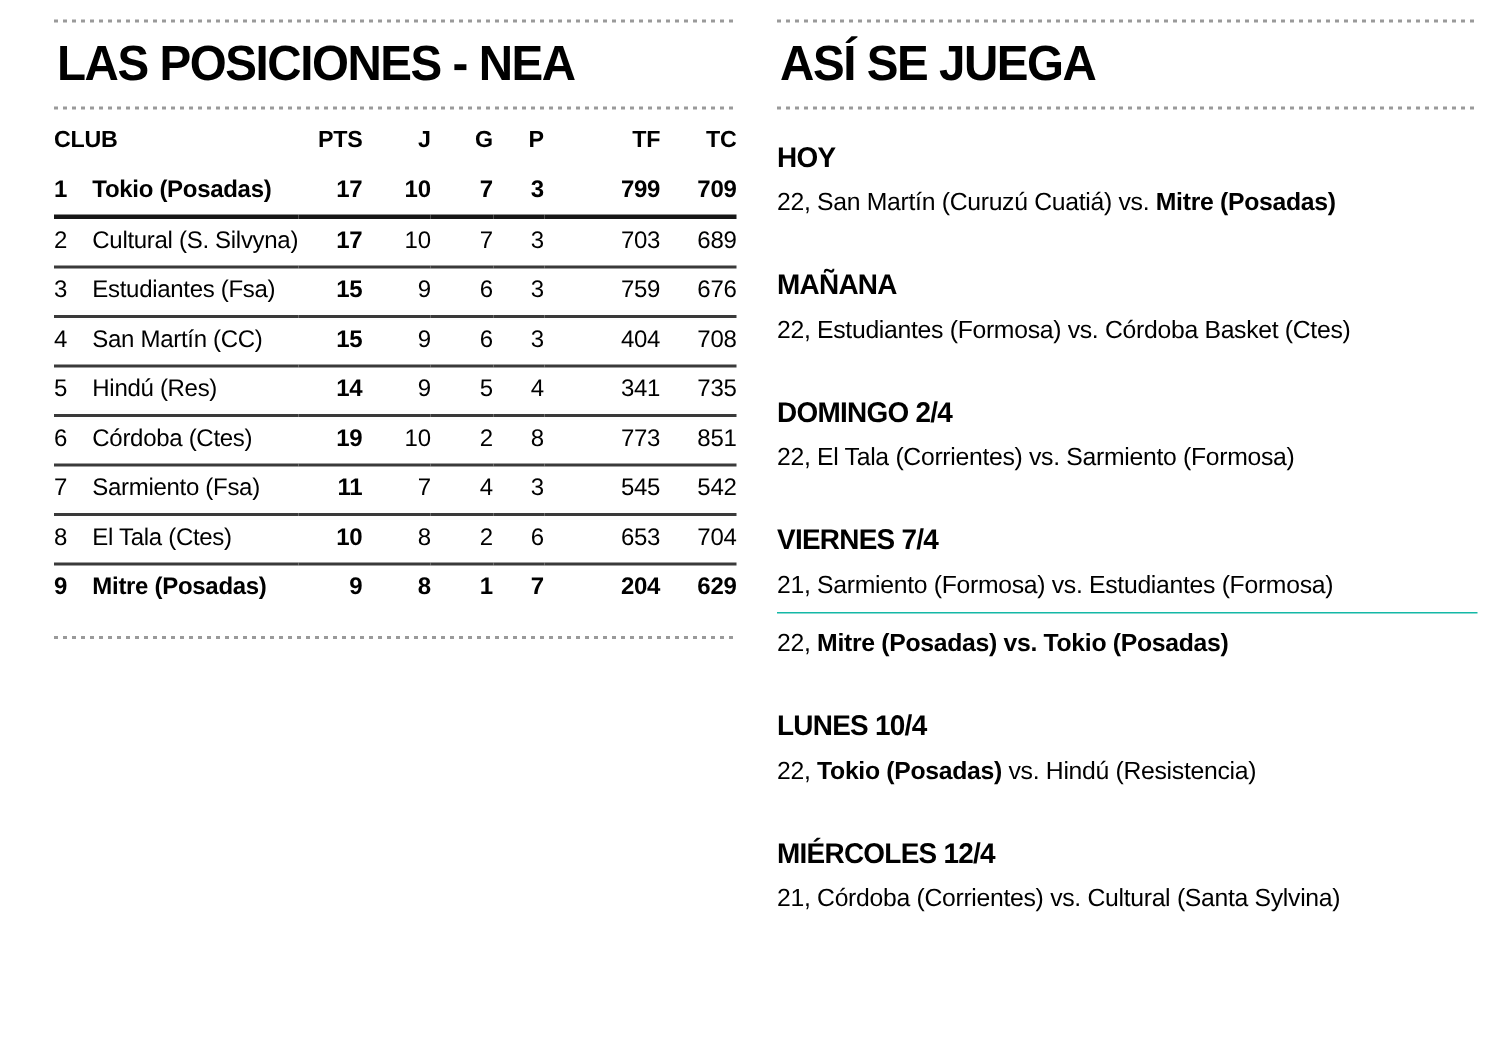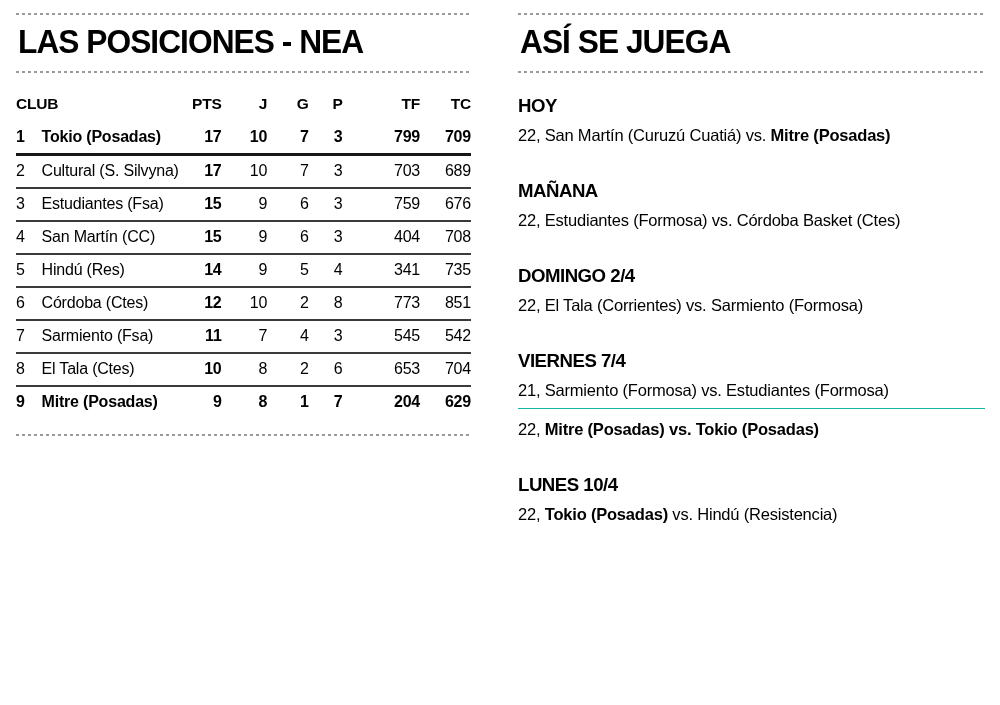--- a/index.html
+++ b/index.html
@@ -6,21 +6,21 @@
   html,body { background:#ffffff; }
   body {
     width:1000px; height:705px;
     font-family:"Liberation Sans", sans-serif;
     color:#000;
     overflow:hidden;
   }
   .page { position:relative; width:1000px; height:705px; background:#fff; }
 
   .panel { position:absolute; top:13px; }
-  .panel-left  { left:16px;  width:455px; }
+  .panel-left  { left:36px;  width:455px; }
   .panel-right { left:518px; width:467px; }
 
   .dash-line {
     height:2px;
     background:repeating-linear-gradient(to right, #9a9a9a 0, #9a9a9a 3px, transparent 3px, transparent 6px);
   }
 
   .panel-title {
     font-size:33px;
     line-height:36px;
@@ -29,21 +29,21 @@
     margin:9px 0 11px 2px;
     transform:scaleX(0.96);
     transform-origin:left center;
     white-space:nowrap;
   }
 
   
   table.standings {
     width:100%;
     border-collapse:collapse;
-    margin-top:20px;
+    margin-top:10px;
     font-size:16px;
   }
   table.standings th {
     font-size:15.5px;
     font-weight:bold;
     letter-spacing:-0.2px;
     text-align:right;
     padding:2px 0 9px 0;
     white-space:nowrap;
   }
@@ -163,21 +163,21 @@
             <td class="c-pts">14</td>
             <td class="c-j">9</td>
             <td class="c-g">5</td>
             <td class="c-p">4</td>
             <td class="c-tf">341</td>
             <td class="c-tc">735</td>
           </tr>
           <tr class="rule-thin">
             <td class="c-pos">6</td>
             <td class="c-club">Córdoba (Ctes)</td>
-            <td class="c-pts">12</td>
+            <td class="c-pts">19</td>
             <td class="c-j">10</td>
             <td class="c-g">2</td>
             <td class="c-p">8</td>
             <td class="c-tf">773</td>
             <td class="c-tc">851</td>
           </tr>
           <tr class="rule-thin">
             <td class="c-pos">7</td>
             <td class="c-club">Sarmiento (Fsa)</td>
             <td class="c-pts">11</td>
@@ -233,17 +233,21 @@
         </div>
         <div class="day-section">
           <div class="day-heading">VIERNES 7/4</div>
           <div class="game-line underlined"><span>21, Sarmiento (Formosa) vs. Estudiantes (Formosa)</span></div>
           <div class="game-line"><span>22, </span><b>Mitre (Posadas) vs. Tokio (Posadas)</b></div>
         </div>
         <div class="day-section">
           <div class="day-heading">LUNES 10/4</div>
           <div class="game-line"><span>22, </span><b>Tokio (Posadas)</b><span> vs. Hindú (Resistencia)</span></div>
         </div>
+        <div class="day-section">
+          <div class="day-heading">MIÉRCOLES 12/4</div>
+          <div class="game-line"><span>21, Córdoba (Corrientes) vs. Cultural (Santa Sylvina)</span></div>
+        </div>
       </div>
 
   </section>
 
 </div>
 
 </body></html>

